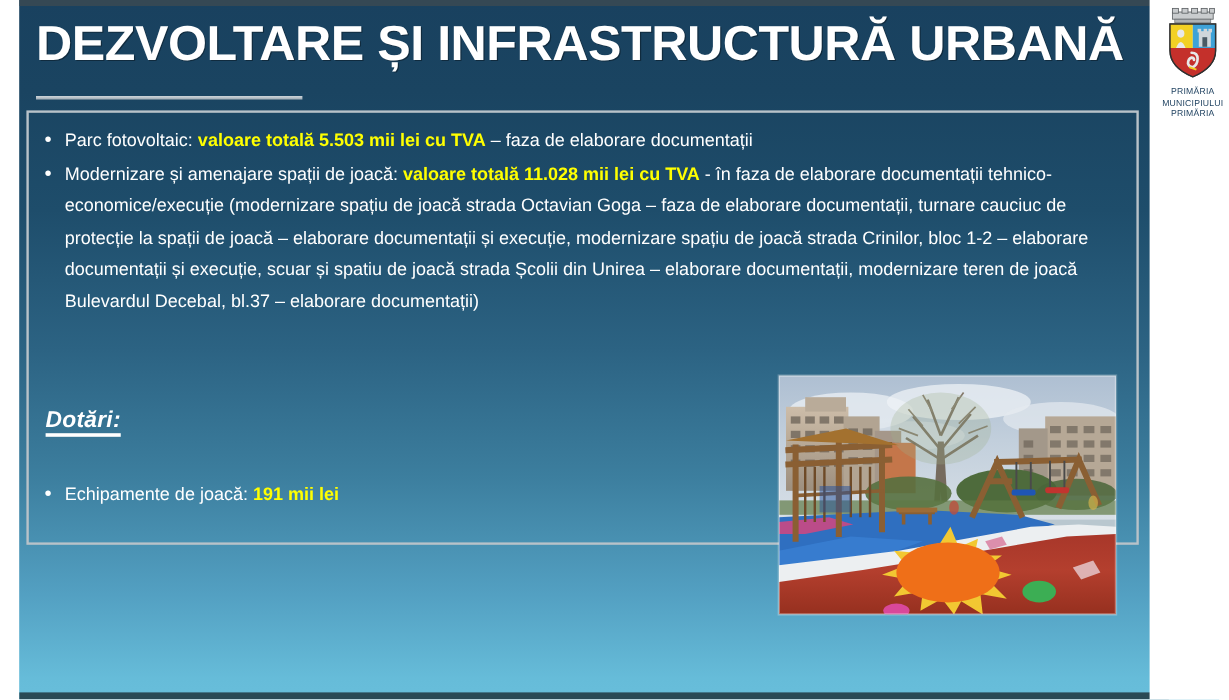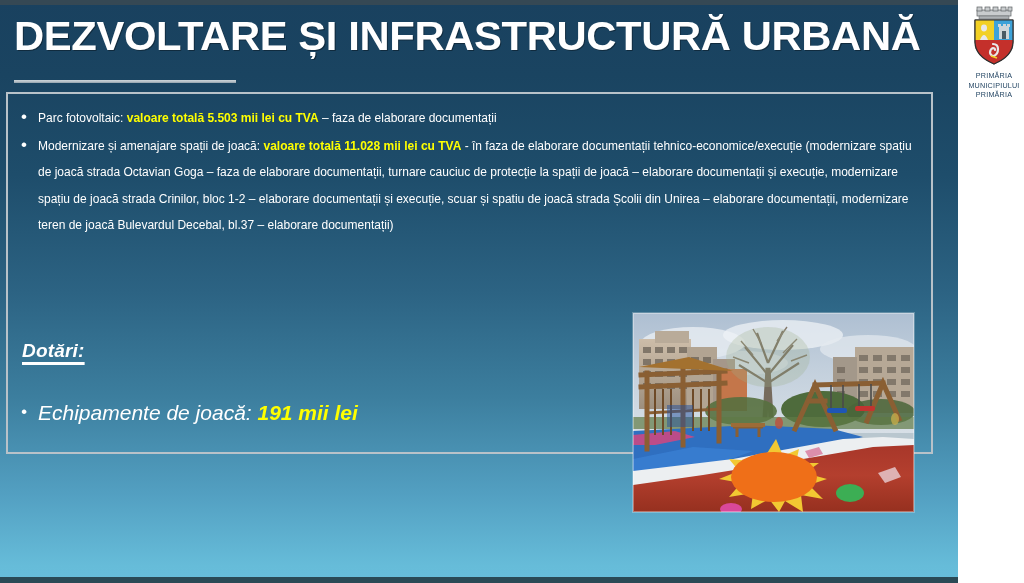--- a/index.html
+++ b/index.html
@@ -17,21 +17,21 @@
   #slide-root {
     position: relative;
     width: 1024px;
     height: 583px;
     background: #ffffff;
   }
 
   
   .slide-canvas {
     position: absolute;
-    left: 0;
+    left: 16px;
     top: 0;
     width: 1000px;
     height: 583px;
     background: linear-gradient(to bottom,
       #19415f 0%,
       #1a4461 13%,
       #1e4d6b 30%,
       #2c6383 50%,
       #3c7e9e 68%,
       #53a0c2 85%,
@@ -101,21 +101,21 @@
     box-sizing: border-box;
     background: transparent;
   }
 
   .body-text {
     position: absolute;
     left: 14px;
     top: 105px;
     width: 912px;
     color: #ffffff;
-    font-size: 12px;
+    font-size: 15px;
     line-height: 26.5px;
   }
   ul.bullets {
     list-style: none;
     margin: 0;
     padding: 0;
   }
   ul.bullets > li {
     position: relative;
     padding-left: 24px;
@@ -148,23 +148,22 @@
     text-underline-offset: 5px;
     text-decoration-thickness: 3px;
     letter-spacing: .2px;
   }
   .dotari-list {
     position: absolute;
     left: 14px;
     top: 400px;
     width: 560px;
     color: #ffffff;
-    font-size: 21px;
+    font-size: 15px;
     line-height: 26.5px;
-    font-style: italic;
   }
 
   
   .photo-frame {
     position: absolute;
     left: 633px;
     top: 313px;
     width: 281px;
     height: 199px;
     overflow: hidden;

